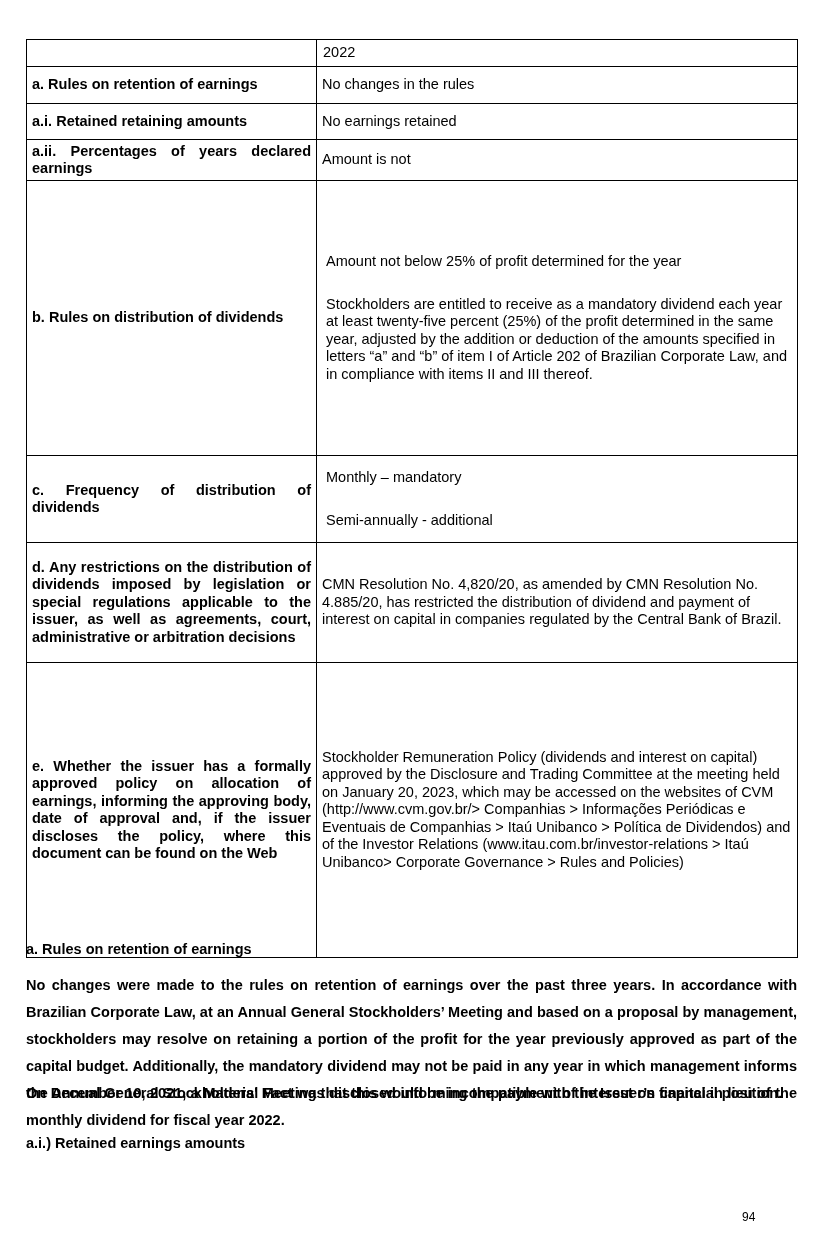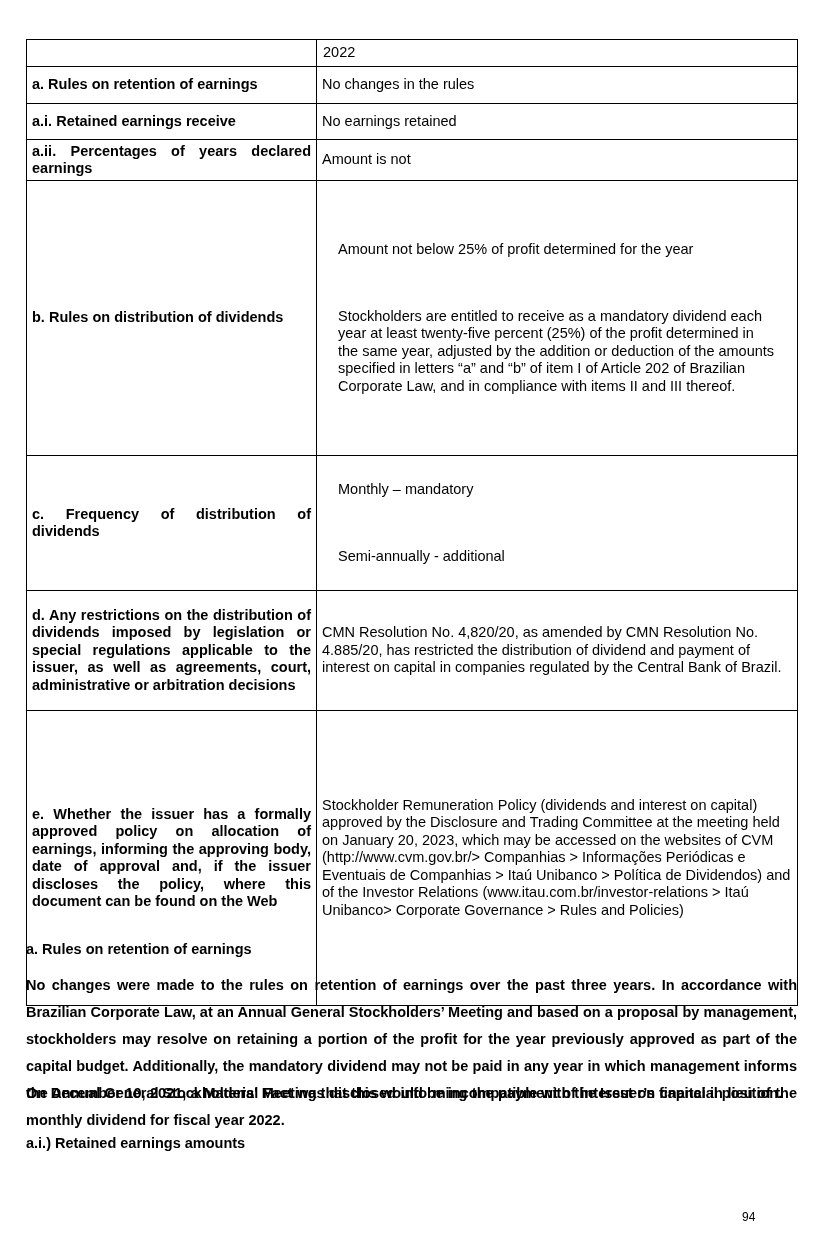--- a/index.html
+++ b/index.html
@@ -13,21 +13,21 @@
   }
   .policy-table td, .policy-table th {
     border: 1px solid #000; padding: 1px 6px; vertical-align: middle;
     font-size: 14.5px; line-height: 17.5px;
   }
   .policy-table col.c1 { width: 290px; }
   .policy-table col.c2 { width: 481px; }
   .policy-table th { font-weight: normal; text-align: left; height: 24px; }
   .policy-table td.label { font-weight: bold; text-align: justify; text-align-last: left; padding: 1px 5px; }
   .policy-table td.value { font-weight: normal; padding: 9px 5px; }
-  .policy-table td.value p { margin: 16px; }
+  .policy-table td.value p { margin: 4px; }
   .gap { height: 17px; }
   .section-heading {
     position: absolute; left: 26px; top: 941px; font-weight: bold; font-size: 14.5px;
   }
   .para {
     position: absolute; left: 26px; width: 771px; font-size: 14.5px; line-height: 27px;
     text-align: justify; margin: 0; font-weight: bold;
   }
   .page-number { position: absolute; left: 742px; top: 1210px; font-size: 12px; }
 </style>
@@ -42,21 +42,21 @@
   <tbody>
       <tr>
     <th></th>
     <th>2022</th>
   </tr>
   <tr style="height:25px">
     <td class="label">a. Rules on retention of earnings</td>
     <td class="value">No changes in the rules</td>
   </tr>
   <tr style="height:25px">
-    <td class="label">a.i. Retained earnings receive</td>
+    <td class="label">a.i. Retained retaining amounts</td>
     <td class="value">No earnings retained</td>
   </tr>
   <tr style="height:41px">
     <td class="label">a.ii. Percentages of years declared earnings</td>
     <td class="value">Amount is not</td>
   </tr>
   <tr style="height:275px">
     <td class="label">b. Rules on distribution of dividends</td>
     <td class="value">
       <p>Amount not below 25% of profit determined for the year</p>

